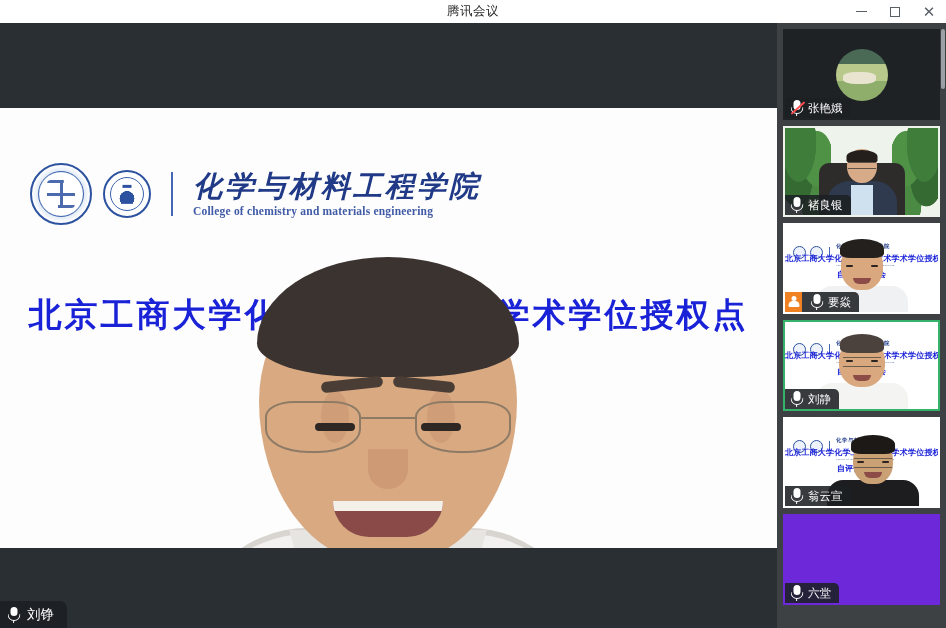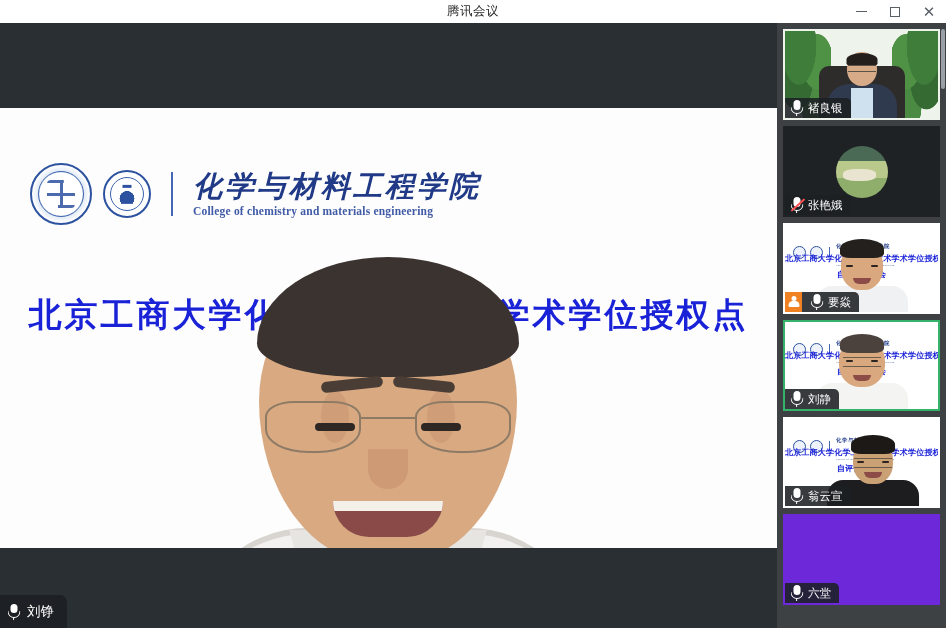--- a/index.html
+++ b/index.html
@@ -179,21 +179,21 @@
   .speaker .mouth {
     position: absolute; top: 238px; left: 50%; transform: translateX(-50%);
     width: 110px; height: 36px; background: #8a4a47;
     border-radius: 0 0 60px 60px;
     box-shadow: inset 0 10px 0 #f3f0ea;
   }
 
   
   .stage-name {
     position: absolute; left: 0; bottom: 0;
-    height: 33px; padding: 0 13px 0 7px;
+    height: 27px; padding: 0 13px 0 7px;
     background: rgba(28,32,35,.92);
     border-radius: 0 7px 0 0;
     display: flex; align-items: center; gap: 7px;
     color: #ffffff; font-size: 13.5px;
     z-index: 6;
   }
 
   
   .mic { width: 13px; height: 16px; position: relative; flex: none; display:block; }
   .mic .cap {
@@ -427,52 +427,52 @@
         <span class="arc"></span>
         <span class="stem"></span>
     </span>
     <span>刘铮</span>
   </div>
 </div>
 
 <div class="sidebar">
   <div class="scrollbar"></div>
 
+  <div class="tile avatar-tile">
+    <div class="avatar-circle"></div>
+    <div class="tile-name">
+      <span class="mic muted">
+        <span class="cap"></span>
+          <span class="arc"></span>
+          <span class="stem"></span>
+          <span class="slash"></span>
+      </span>
+      <span>张艳娥</span>
+    </div>
+  </div>
+
   <div class="tile office-tile">
     <div class="plant-l"></div>
     <div class="plant-r"></div>
     <div class="chair"></div>
     <div class="p-body"></div>
     <div class="p-shirt"></div>
     <div class="p-head"></div>
     <div class="p-hair"></div>
     <div class="p-glass"></div>
     <div class="tile-name">
       <span class="mic">
         <span class="cap"></span>
           <span class="arc"></span>
           <span class="stem"></span>
       </span>
       <span>褚良银</span>
     </div>
   </div>
 
-  <div class="tile avatar-tile">
-    <div class="avatar-circle"></div>
-    <div class="tile-name">
-      <span class="mic muted">
-        <span class="cap"></span>
-          <span class="arc"></span>
-          <span class="stem"></span>
-          <span class="slash"></span>
-      </span>
-      <span>张艳娥</span>
-    </div>
-  </div>
-
   <div class="tile slide-tile">
     <div class="mini-logos">
       <span class="mini-seal"></span>
       <span class="mini-seal"></span>
       <span class="mini-div"></span>
       <span>
         <span class="mini-cn">化学与材料工程学院</span><br>
         <span class="mini-en">College of chemistry and materials engineering</span>
       </span>
     </div>

